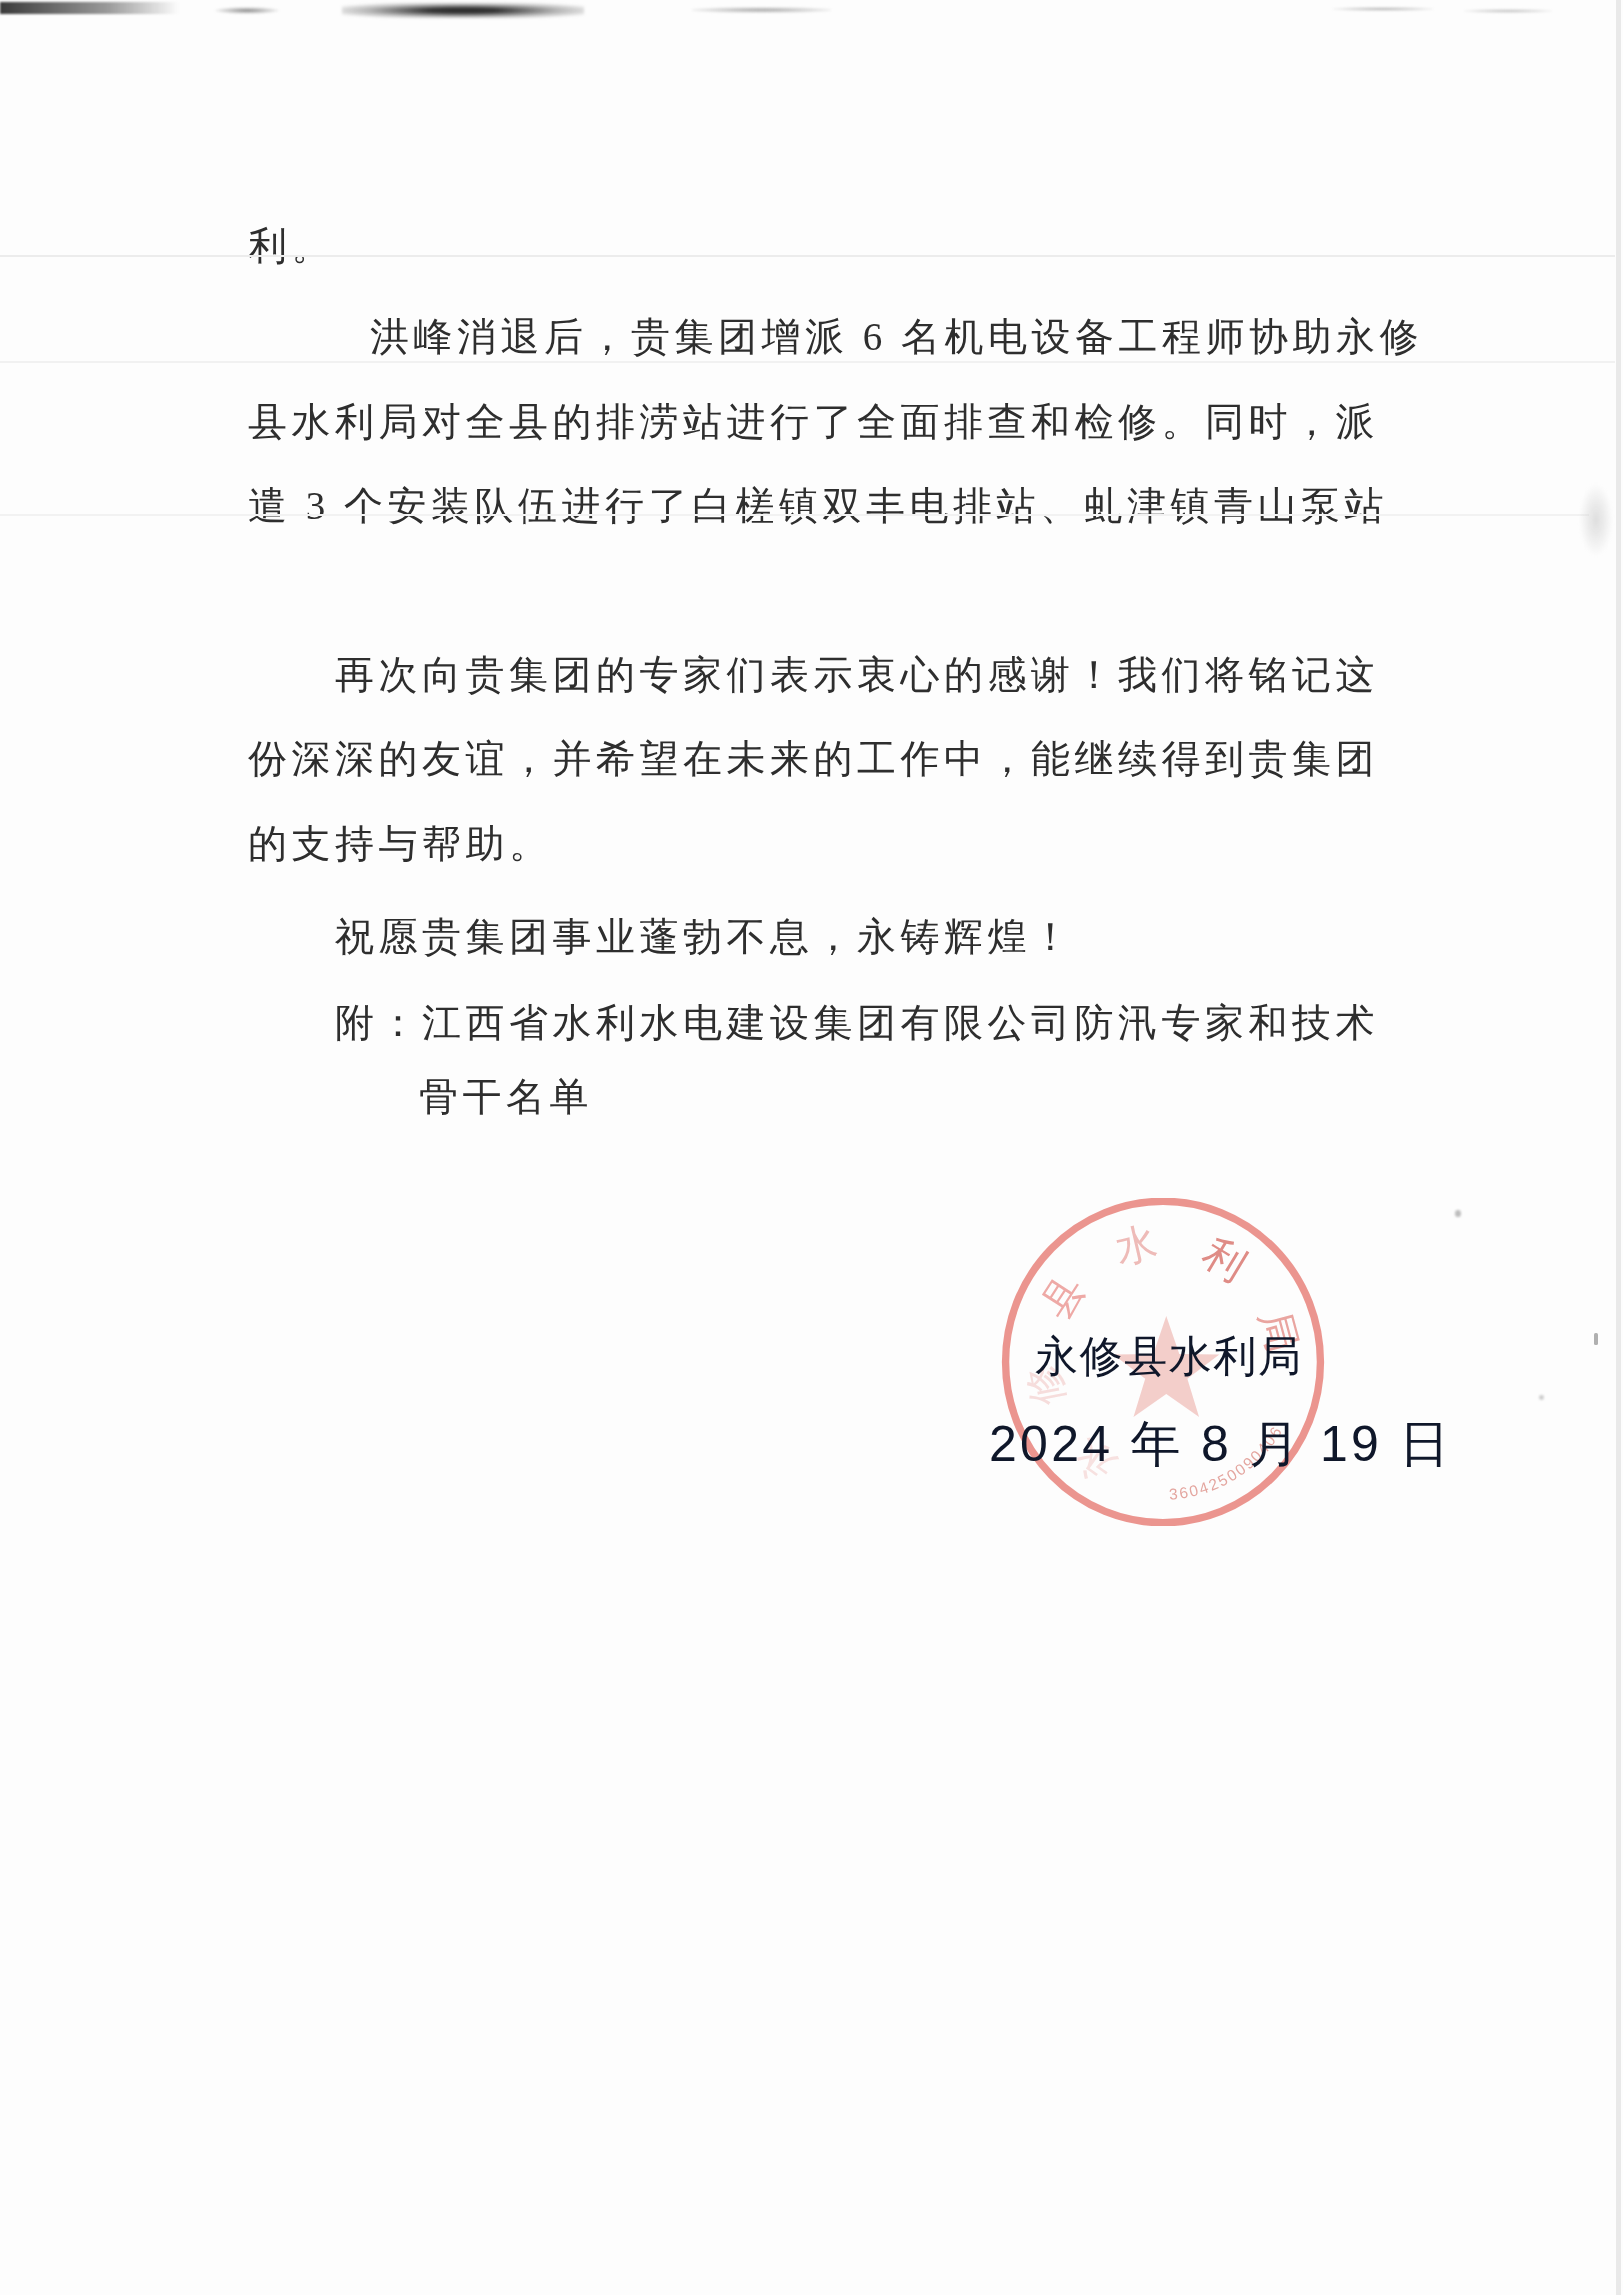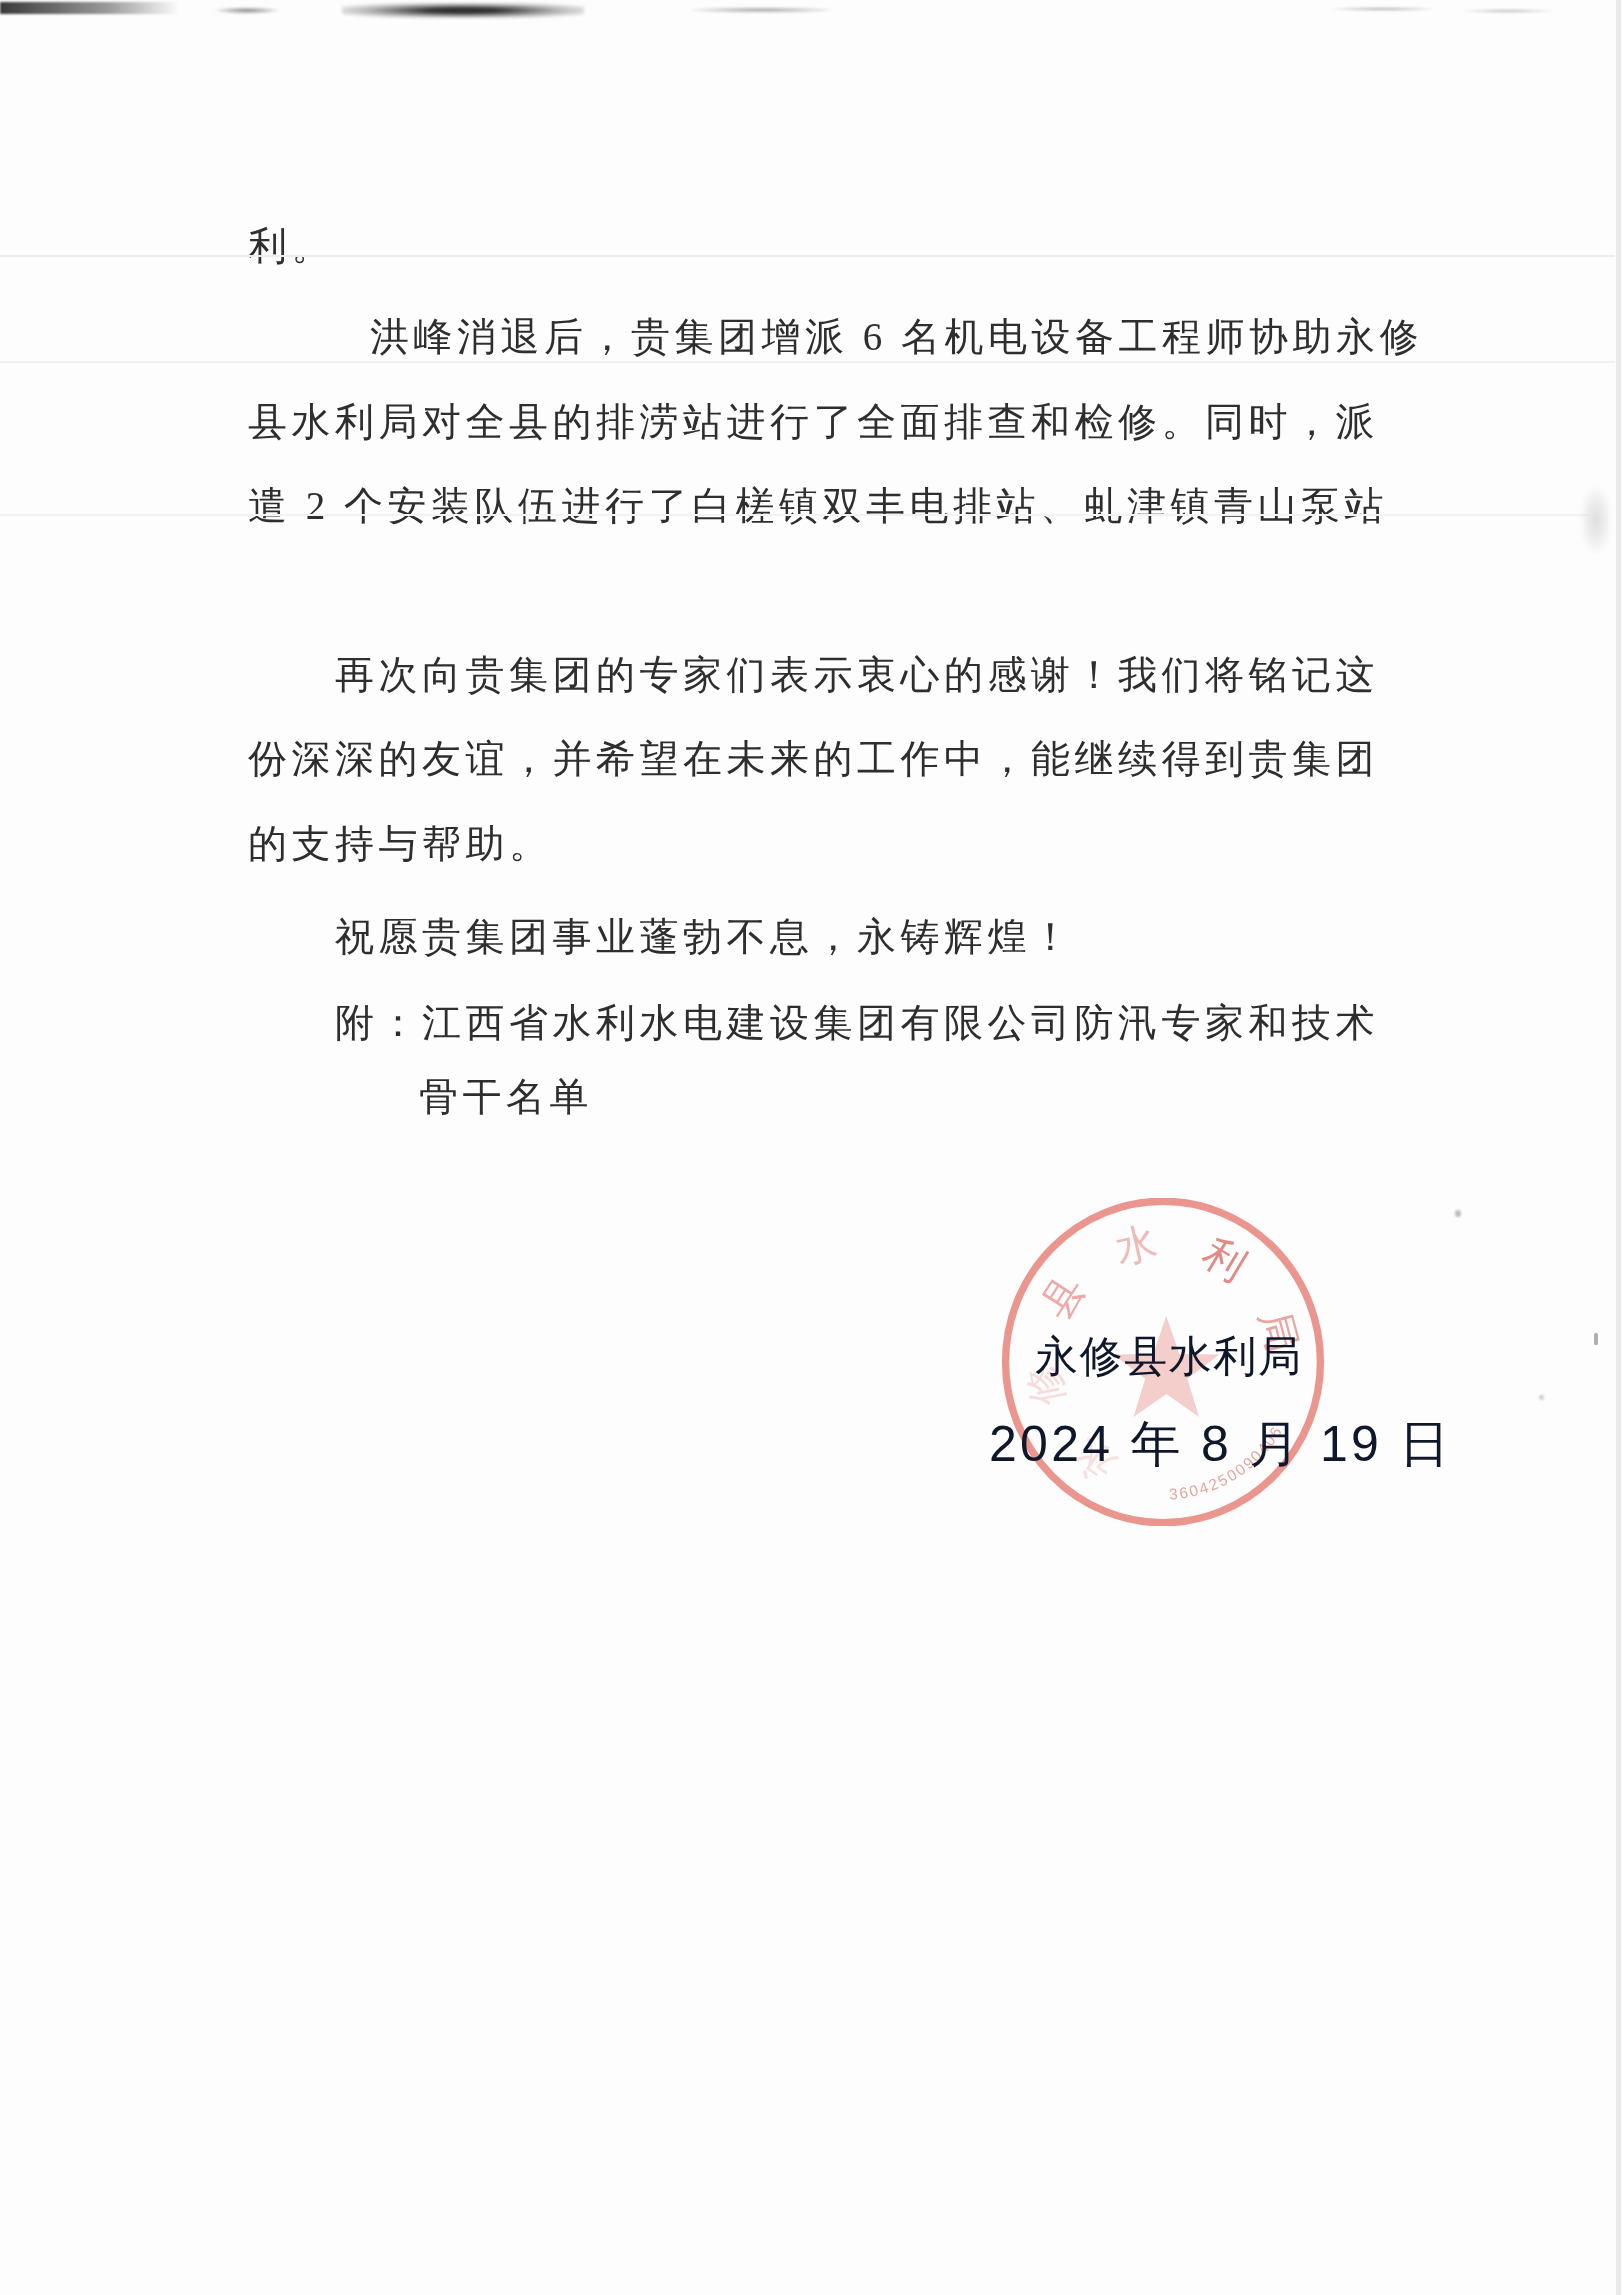--- a/index.html
+++ b/index.html
@@ -54,21 +54,21 @@
 
   <div class="smudge" style="left:1616px;top:0;width:4.9px;height:2295px;background:#e9e9e9;"></div>
   <div class="smudge" style="left:1579px;top:483px;width:34px;height:74px;background:radial-gradient(ellipse at center,rgba(190,190,190,0.5),rgba(255,255,255,0) 70%);filter:blur(1.6px);"></div>
   <div class="smudge" style="left:1455px;top:1210px;width:5.7px;height:7.4px;background:#bdbdbd;border-radius:50%;filter:blur(0.8px);"></div>
   <div class="smudge" style="left:1539px;top:1395px;width:4.9px;height:4.9px;background:#cccccc;border-radius:50%;filter:blur(0.8px);"></div>
   <div class="smudge" style="left:1594px;top:1333px;width:4.1px;height:11.5px;background:#b0b0b0;border-radius:1.6px;filter:blur(0.4px);"></div>
 
   <div class="line" style="left:248px;top:223px;">利。</div>
   <div class="line" style="left:335px;top:314px;margin-left:35px;">洪峰消退后，贵集团增派 6 名机电设备工程师协助永修</div>
   <div class="line" style="left:248px;top:399px;">县水利局对全县的排涝站进行了全面排查和检修。同时，派</div>
-  <div class="line" style="left:248px;top:483px;">遣 2 个安装队伍进行了白槎镇双丰电排站、虬津镇青山泵站</div>
+  <div class="line" style="left:248px;top:483px;">遣 3 个安装队伍进行了白槎镇双丰电排站、虬津镇青山泵站</div>
   <div class="line" style="left:335px;top:652px;text-align:right;">再次向贵集团的专家们表示衷心的感谢！我们将铭记这</div>
   <div class="line" style="left:248px;top:736px;">份深深的友谊，并希望在未来的工作中，能继续得到贵集团</div>
   <div class="line" style="left:248px;top:821px;">的支持与帮助。</div>
   <div class="line" style="left:335px;top:914px;">祝愿贵集团事业蓬勃不息，永铸辉煌！</div>
   <div class="line" style="left:335px;top:1000px;">附：江西省水利水电建设集团有限公司防汛专家和技术</div>
   <div class="line" style="left:419px;top:1074px;">骨干名单</div>
 
   <svg id="seal" viewBox="0 0 400 400">
     <ellipse cx="200" cy="200" rx="192" ry="196" fill="none" stroke="#e5746b" stroke-width="9" opacity="0.82"></ellipse>
 

